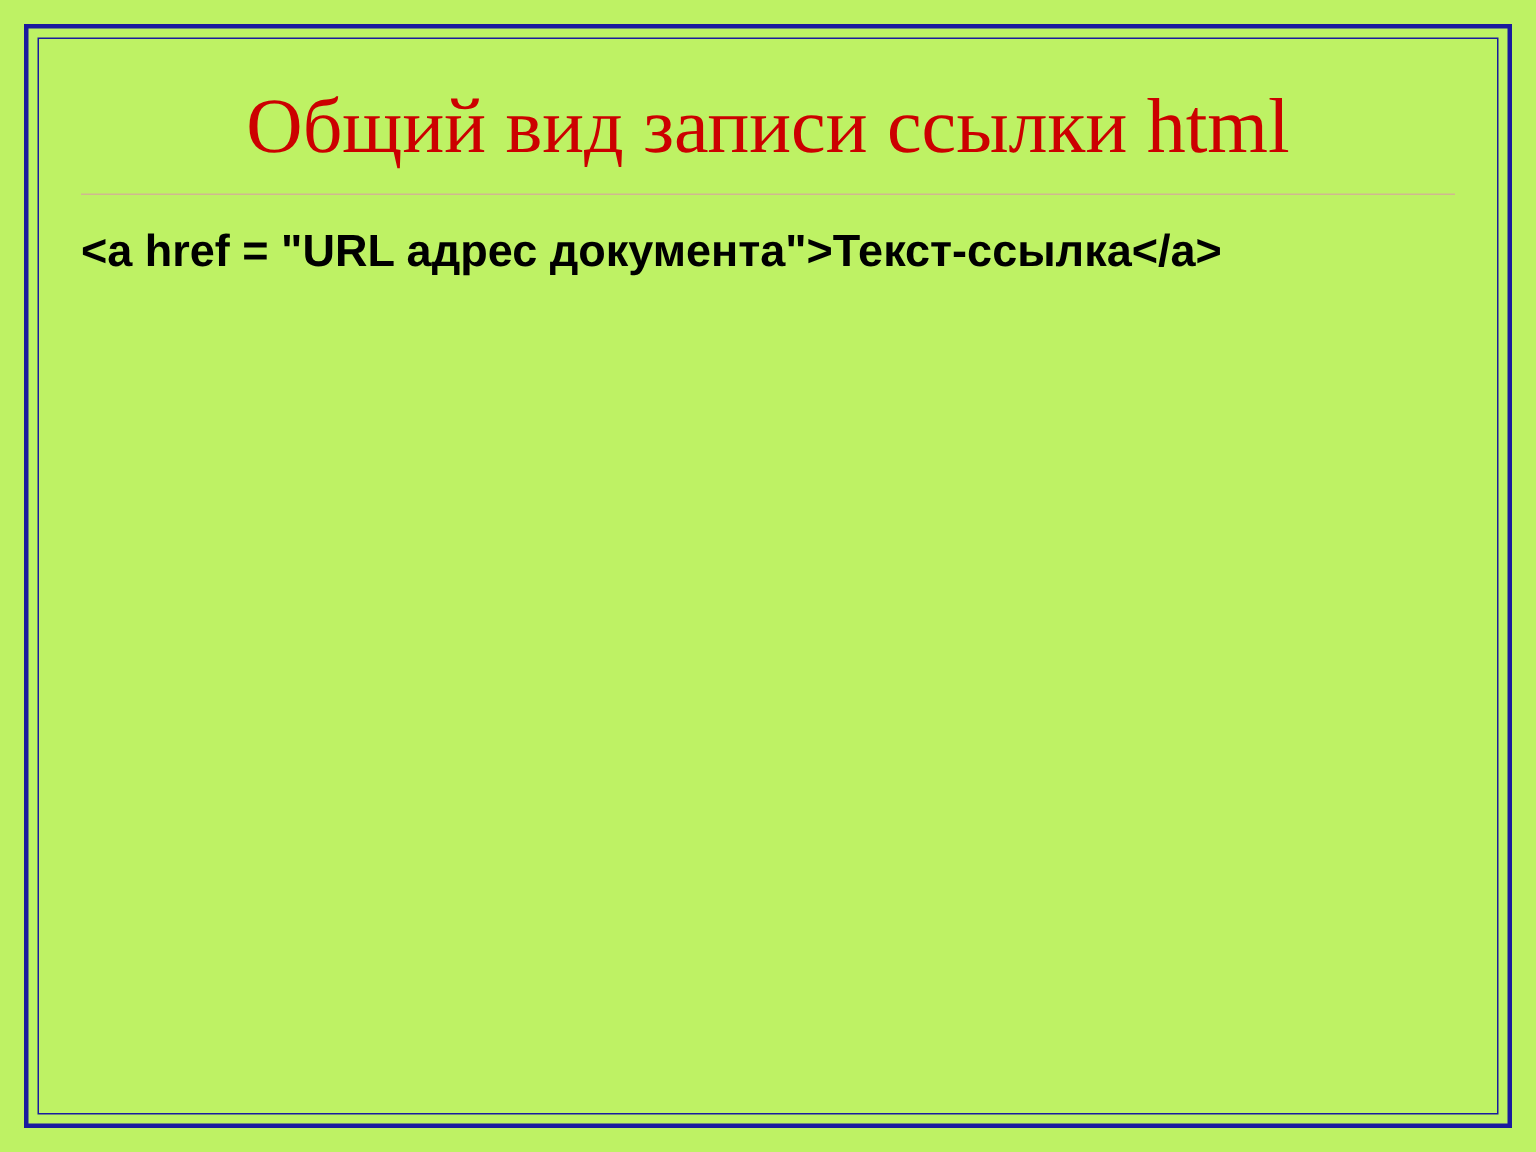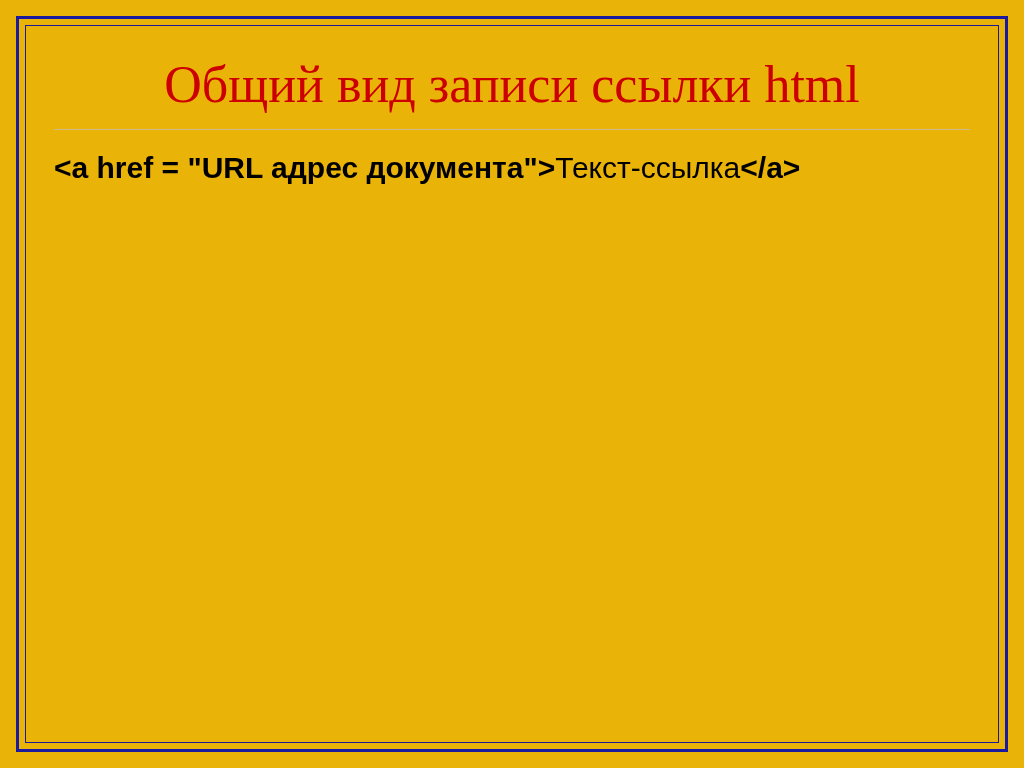--- a/index.html
+++ b/index.html
@@ -10,21 +10,21 @@
     body {
       width: 1024px;
       height: 768px;
       background: #ffffff;
       font-family: Arial, sans-serif;
       overflow: hidden;
     }
     .outer-frame {
       width: 1024px;
       height: 768px;
-      background: #eab308;
+      background: #bef264;
       padding: 16px;
     }
     .border-frame {
       width: 100%;
       height: 100%;
       border: 3px solid #1a1a9e;
       padding: 6px;
     }
     .inner-frame {
       width: 100%;
@@ -46,21 +46,21 @@
     .body-text {
       color: #000000;
       font-family: Arial, sans-serif;
       font-size: 30px;
       line-height: 1.3;
     }
     .bold-part {
       font-weight: 700;
     }
     .normal-part {
-      font-weight: 400;
+      font-weight: 700;
     }
   </style>
 </head>
 <body>
 
 <div class="outer-frame">
   <div class="border-frame">
     <div class="inner-frame">
       <h1 class="title">Общий вид записи ссылки html</h1>
       <div class="body-text">

